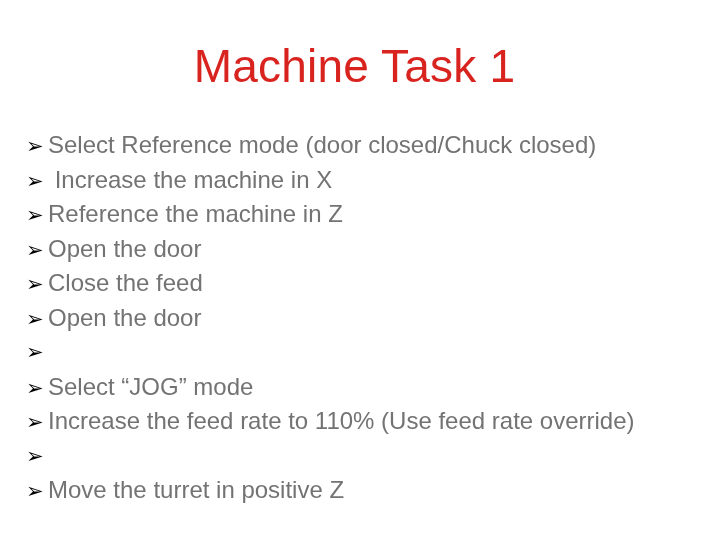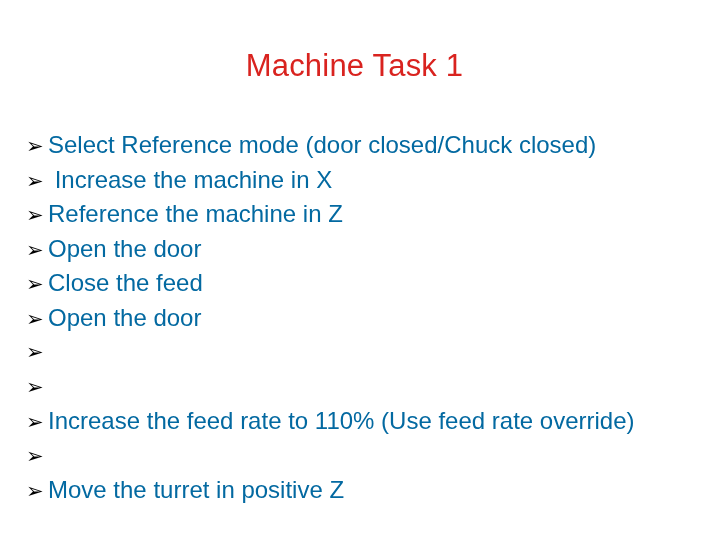--- a/index.html
+++ b/index.html
@@ -20,21 +20,21 @@
     height: 540px;
     background: #ffffff;
     box-sizing: border-box;
   }
   .slide-title {
     position: absolute;
     top: 44px;
     left: 0;
     width: 709px;
     text-align: center;
-    font-size: 31px;
+    font-size: 46px;
     line-height: 44px;
     font-weight: normal;
     color: #d9231f;
     letter-spacing: 0.2px;
     white-space: nowrap;
   }
   .body-list {
     position: absolute;
     top: 128px;
     left: 26px;
@@ -57,21 +57,21 @@
     width: 22px;
     font-size: 21px;
     line-height: 34.5px;
     color: #000000;
     text-align: left;
   }
   .bullet-text {
     flex: 0 1 auto;
     font-size: 24px;
     line-height: 34.5px;
-    color: #0369a1;
+    color: #737373;
   }
 </style>
 </head>
 <body>
 
 <div class="slide">
 
   <div class="slide-title">Machine Task 1</div>
 
   <ul class="body-list">
@@ -97,20 +97,21 @@
     </li>
     <li class="bullet-row">
       <span class="bullet-marker">➢</span>
       <span class="bullet-text">Open the door</span>
     </li>
     <li class="bullet-row">
       <span class="bullet-marker">➢</span>
     </li>
     <li class="bullet-row">
       <span class="bullet-marker">➢</span>
+      <span class="bullet-text">Select “JOG” mode</span>
     </li>
     <li class="bullet-row">
       <span class="bullet-marker">➢</span>
       <span class="bullet-text">Increase the feed rate to 110% (Use feed rate override)</span>
     </li>
     <li class="bullet-row">
       <span class="bullet-marker">➢</span>
     </li>
     <li class="bullet-row">
       <span class="bullet-marker">➢</span>

